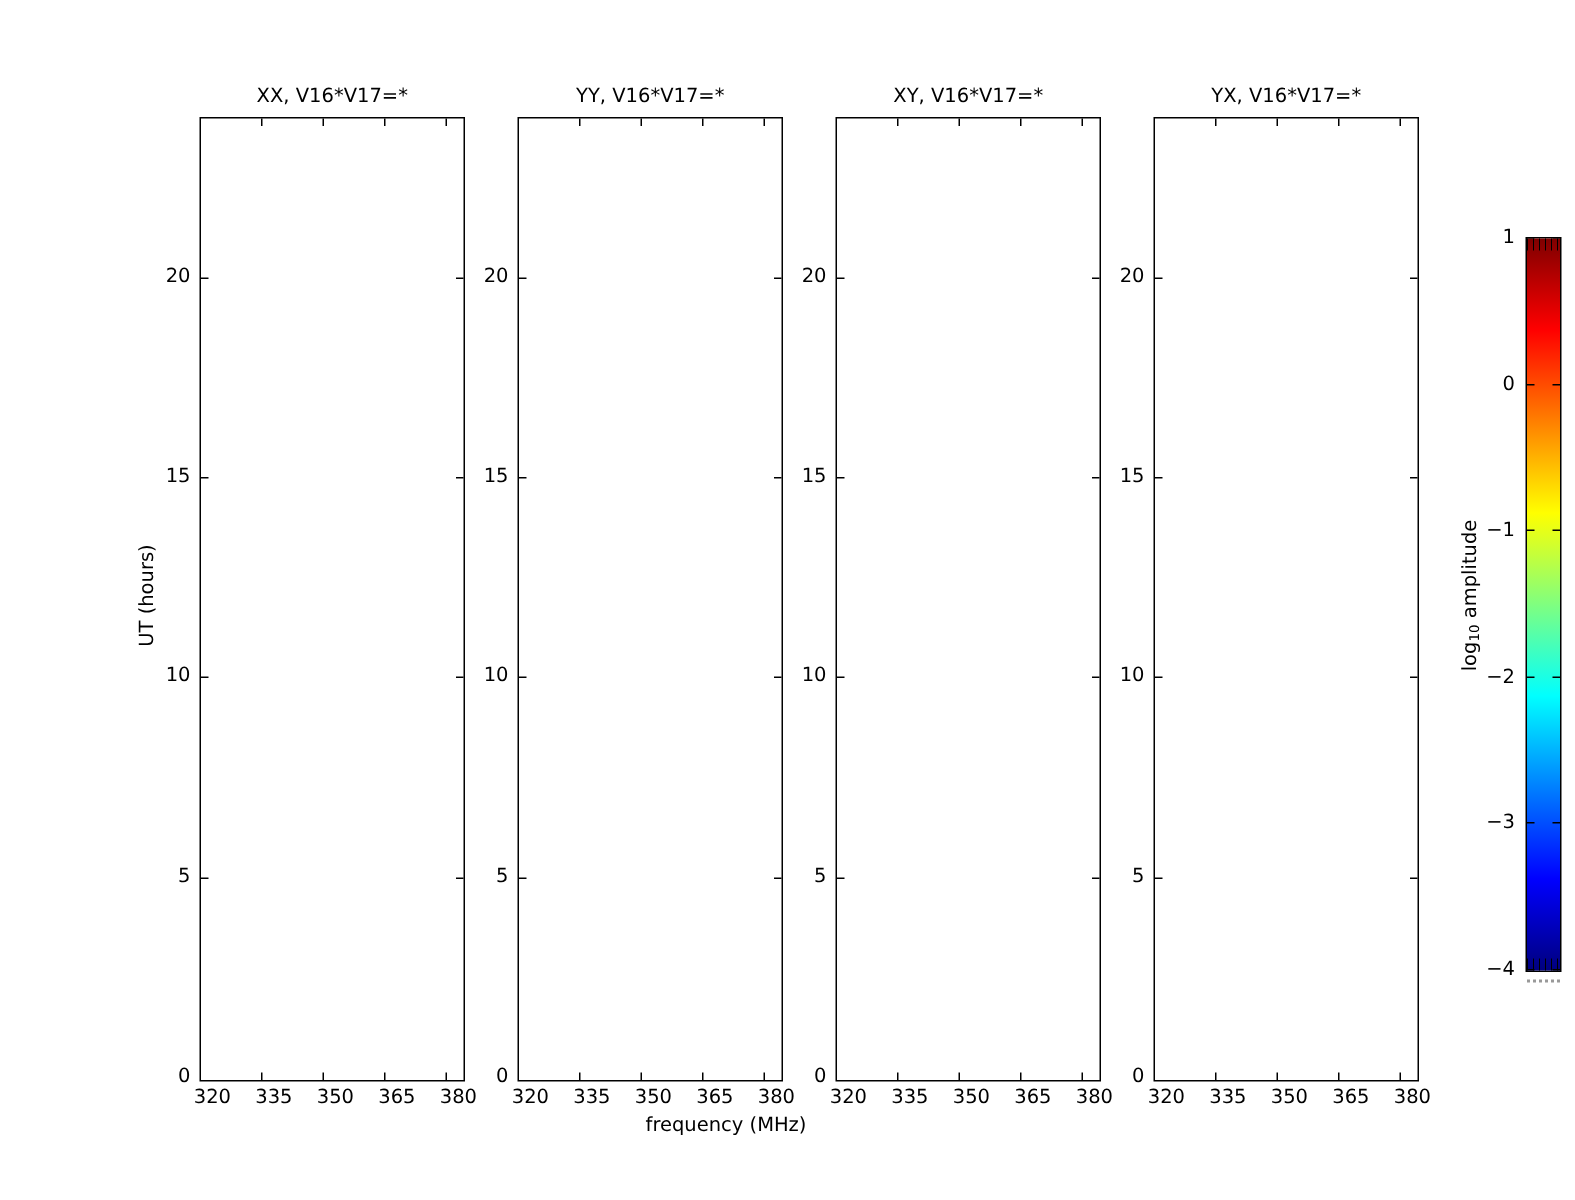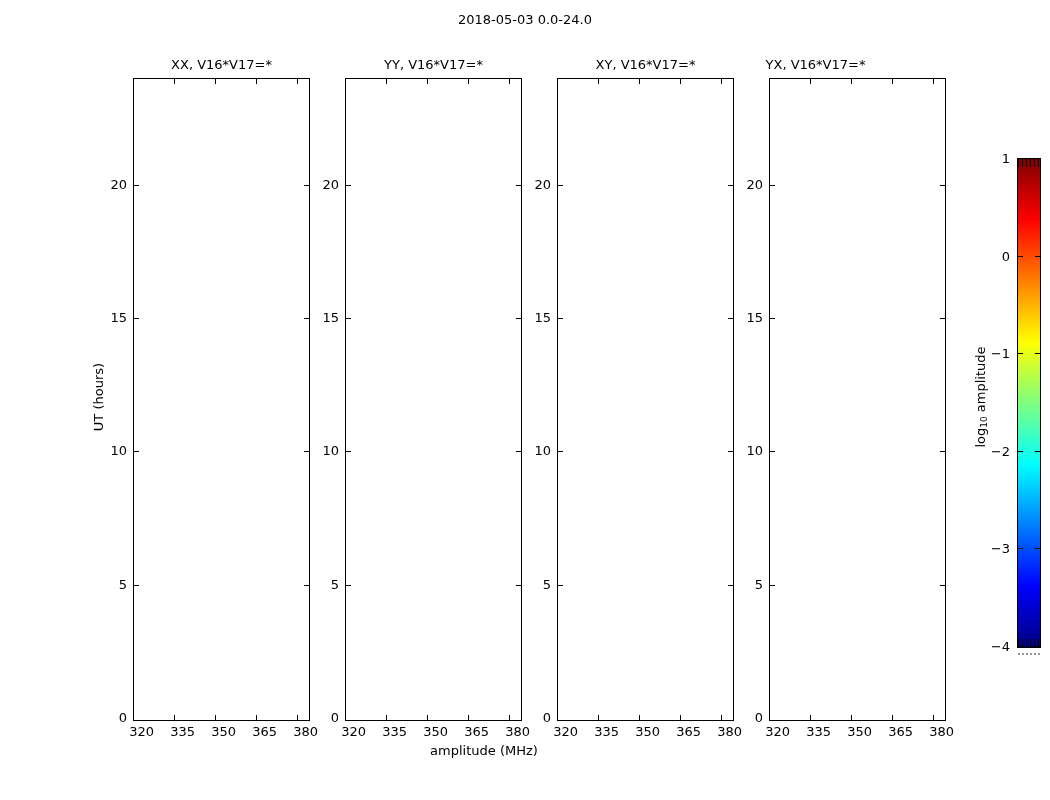--- a/index.html
+++ b/index.html
@@ -43,26 +43,25 @@
     position:absolute;left:911px;top:389px;width:140px;height:16px;
     text-align:center;font-size:13px;transform:rotate(-90deg);white-space:pre;
   }
   .cbar-label .sub{font-size:9px;vertical-align:-2px;}
 </style>
 </head>
 <body>
 
 <div id="figure">
 
-  <div class="fig-title">2018-05-03 0.0-24.0</div>
 
   <div class="panel-title" style="left:133px">XX, V16*V17=*</div>
   <div class="panel-title" style="left:345px">YY, V16*V17=*</div>
   <div class="panel-title" style="left:557px">XY, V16*V17=*</div>
-  <div class="panel-title" style="left:727px">YX, V16*V17=*</div>
+  <div class="panel-title" style="left:769px">YX, V16*V17=*</div>
 
   <div class="panel" style="left:133px">
       <div class="tick" style="left: 40px; bottom: 0px; width: 1px; height: 5px;"></div>
       <div class="tick" style="left: 40px; top: 0px; width: 1px; height: 5px;"></div>
       <div class="tick" style="left: 81px; bottom: 0px; width: 1px; height: 5px;"></div>
       <div class="tick" style="left: 81px; top: 0px; width: 1px; height: 5px;"></div>
       <div class="tick" style="left: 122px; bottom: 0px; width: 1px; height: 5px;"></div>
       <div class="tick" style="left: 122px; top: 0px; width: 1px; height: 5px;"></div>
       <div class="tick" style="left: 163px; bottom: 0px; width: 1px; height: 5px;"></div>
       <div class="tick" style="left: 163px; top: 0px; width: 1px; height: 5px;"></div>
@@ -124,21 +123,21 @@
       <div class="tick" style="top: 506px; right: 0px; width: 5px; height: 1px;"></div>
       <div class="tick" style="top: 372px; left: 0px; width: 5px; height: 1px;"></div>
       <div class="tick" style="top: 372px; right: 0px; width: 5px; height: 1px;"></div>
       <div class="tick" style="top: 239px; left: 0px; width: 5px; height: 1px;"></div>
       <div class="tick" style="top: 239px; right: 0px; width: 5px; height: 1px;"></div>
       <div class="tick" style="top: 106px; left: 0px; width: 5px; height: 1px;"></div>
       <div class="tick" style="top: 106px; right: 0px; width: 5px; height: 1px;"></div>
     </div>
 
   <div class="ylabel">UT (hours)</div>
-  <div class="xlabel">amplitude (MHz)</div>
+  <div class="xlabel">frequency (MHz)</div>
 
   <div id="cbar">
     <div id="cbar-gradient" style="background: linear-gradient(to top, rgb(0, 0, 127) 0%, rgb(0, 0, 255) 12.5%, rgb(0, 255, 255) 37.5%, rgb(255, 255, 0) 62.5%, rgb(255, 0, 0) 87.5%, rgb(127, 0, 0) 100%);"></div>
   </div>
   <div class="cbar-hatch" style="top:159px"></div>
   <div class="cbar-hatch" style="top:639px"></div>
   <div class="cbar-dots"></div>
 
   <div class="cbar-label"><span>log</span><span class="sub">10</span><span> amplitude</span></div>
 

